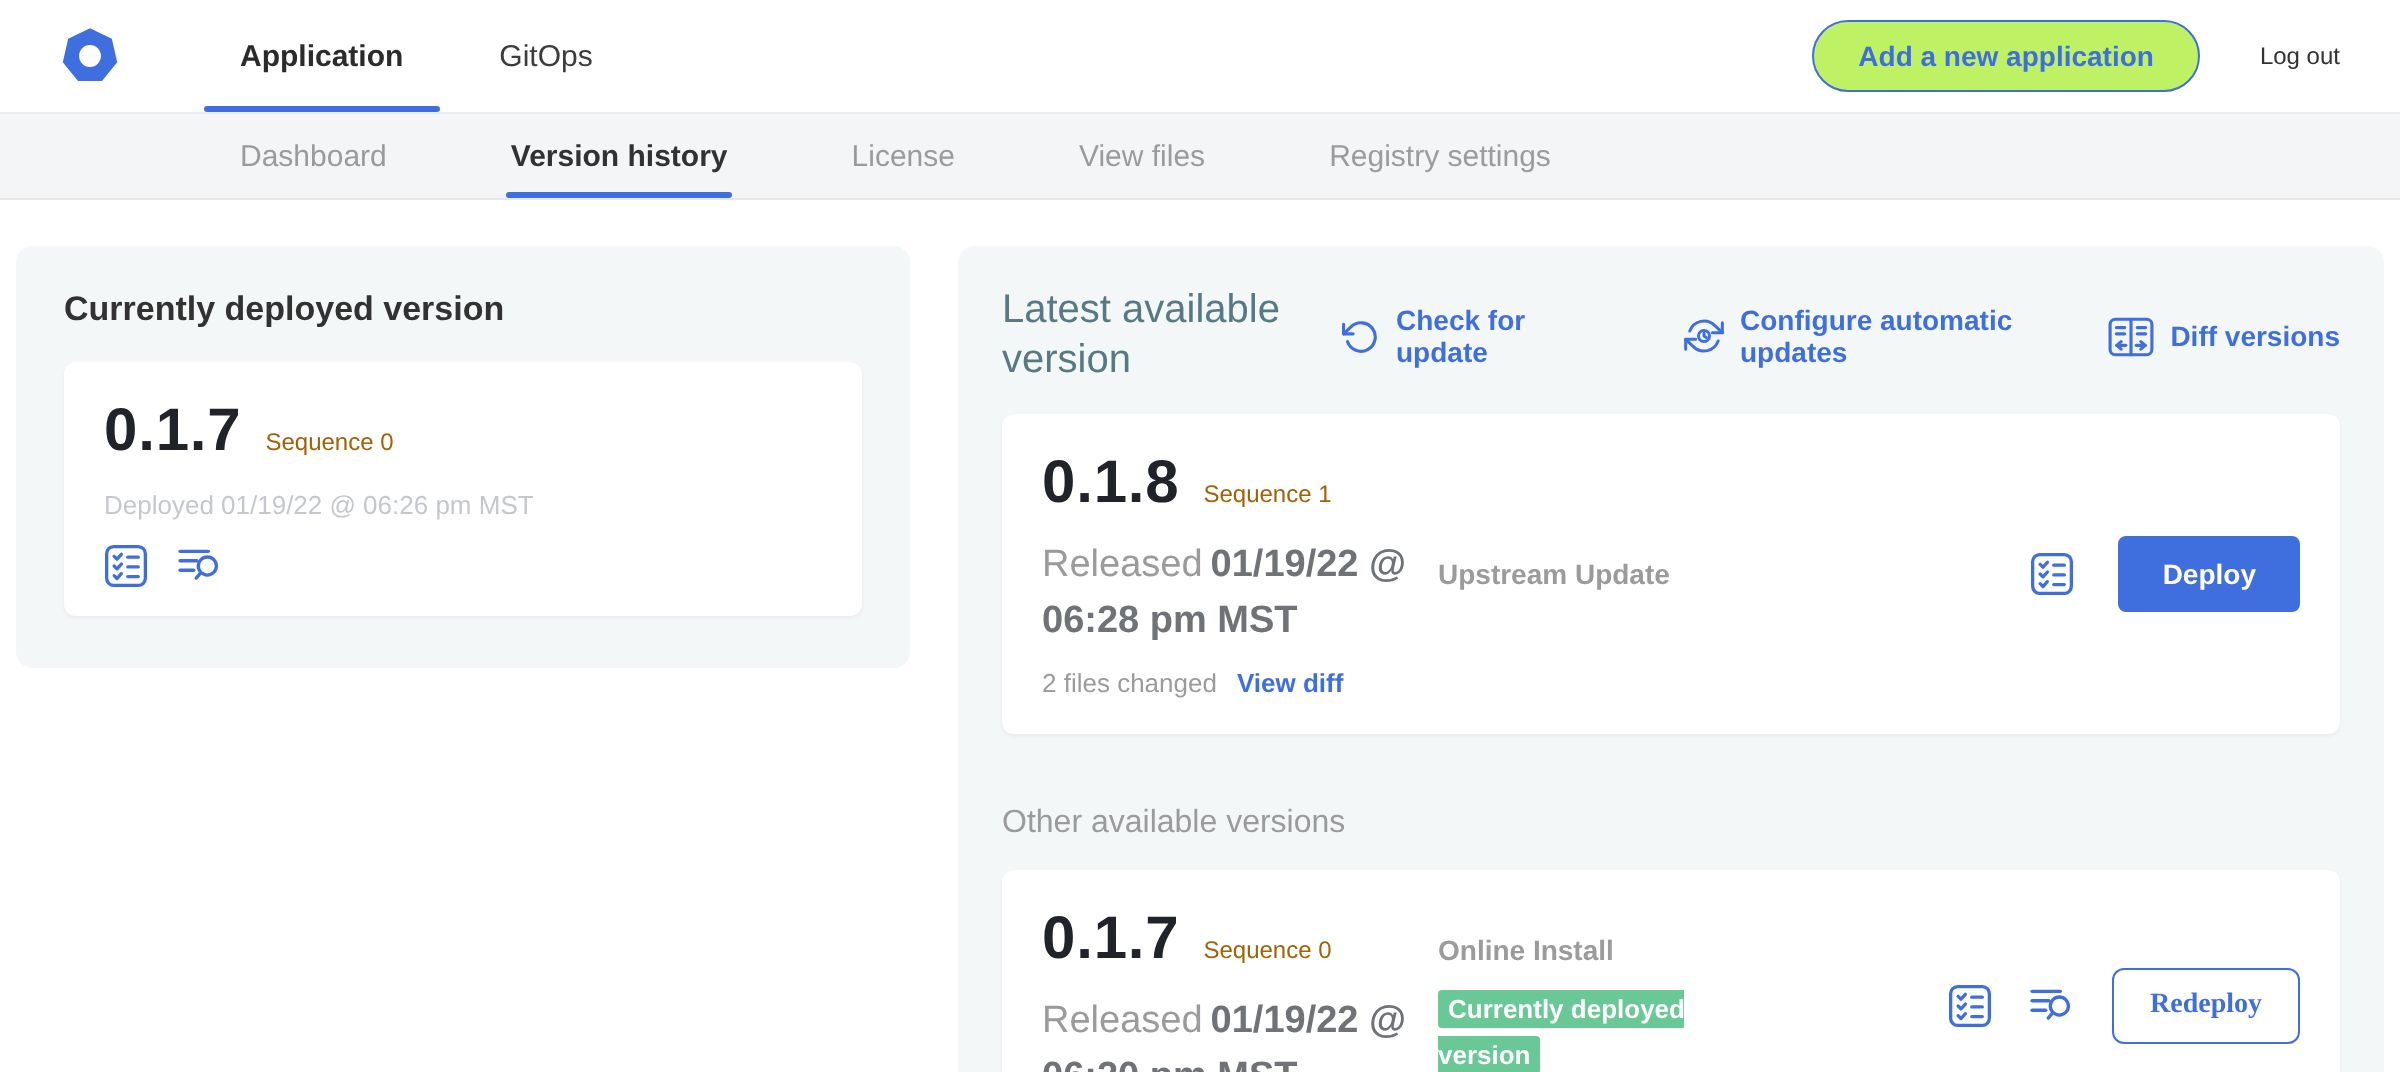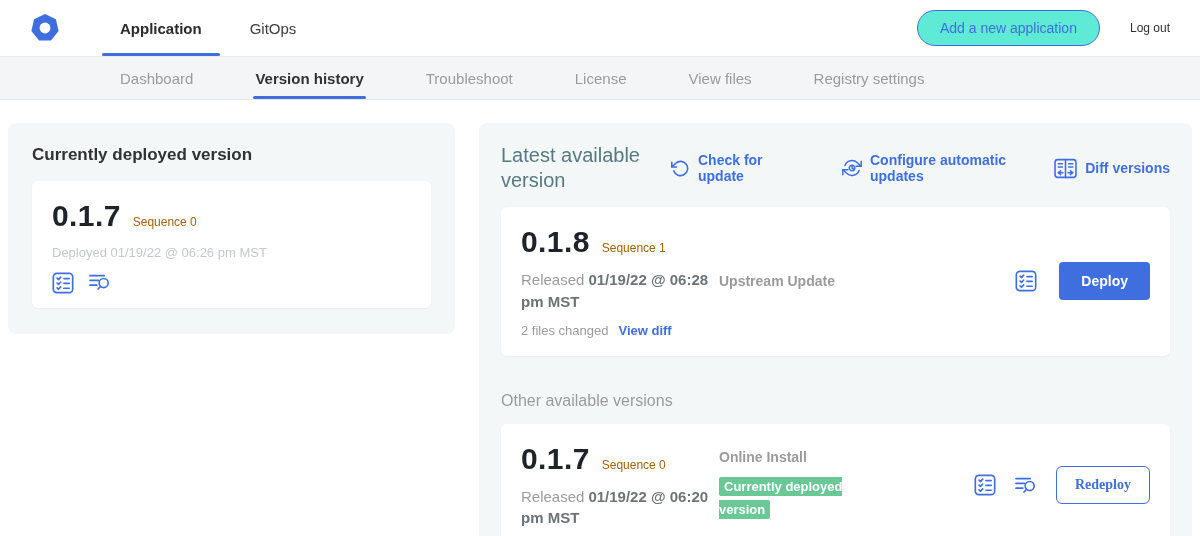--- a/index.html
+++ b/index.html
@@ -15,21 +15,21 @@
     font-family:"Liberation Sans",sans-serif;-webkit-font-smoothing:antialiased;
   }
   
   .topbar{display:flex;align-items:center;height:57px;padding:0 30px;border-bottom:1px solid #ececec;background:#fff}
   .logo{display:flex;align-items:center}
   .top-tabs{display:flex;margin-left:36px;height:100%}
   .top-tab{position:relative;display:flex;align-items:center;padding:0 24px;font-size:15px;font-weight:500;color:#3c3c3c;cursor:pointer}
   .top-tab.active{font-weight:600;color:#2b2b2b}
   .tab-underline{position:absolute;left:6px;right:6px;bottom:0;height:3px;border-radius:2px;background:var(--accent)}
   .topbar-right{margin-left:auto;display:flex;align-items:center;gap:30px}
-  .add-app-btn{background:#5eead4;border:1px solid var(--accent);color:var(--accent);border-radius:18px;padding:9px 22px;font-size:14px;font-weight:400;font-family:inherit;cursor:pointer}
+  .add-app-btn{background:#bef264;border:1px solid var(--accent);color:var(--accent);border-radius:18px;padding:9px 22px;font-size:14px;font-weight:700;font-family:inherit;cursor:pointer}
   .logout{font-size:12px;color:#323232;cursor:pointer;text-decoration:none}
   
   .subnav{display:flex;align-items:stretch;height:43px;background:#f4f5f6;border-bottom:1px solid #e7e7e7;padding-left:112px;gap:46px}
   .subnav-item{position:relative;display:flex;align-items:center;padding:0 8px;font-size:15px;color:#9b9b9b;cursor:pointer}
   .subnav-item.active{color:#323232;font-weight:600}
   
   .main{display:flex;gap:24px;padding:23px 8px 0 8px;align-items:flex-start}
   .panel{background:var(--panel-bg);border-radius:8px}
   .left-panel{width:447px;padding:22px 24px 26px}
   .left-panel h2{margin:0;font-size:17px;font-weight:700;color:#323232}
@@ -48,21 +48,21 @@
   .latest-title{width:158px;margin:0;font-size:20px;font-weight:400;color:var(--header-teal);line-height:1.25}
   .action-link{display:flex;align-items:center;gap:8px;color:var(--accent);font-size:14px;font-weight:600;line-height:1.15;cursor:pointer;text-decoration:none}
   .action-icon{display:inline-flex;flex:none}
   .action-check{margin-left:12px}
   .action-check .action-text{max-width:82px}
   .action-configure{margin-left:62px}
   .action-configure .action-text{max-width:160px}
   .action-diff{margin-left:auto}
   .version-card{padding:18px 20px;display:flex;align-items:center}
   .card-left{width:198px;flex:none}
-  .released{margin:10px 0 0;font-size:15px;color:#9b9b9b;max-width:190px;line-height:1.45}
+  .released{margin:10px 0 0;font-size:19px;color:#9b9b9b;max-width:190px;line-height:1.45}
   .released .rel-date{color:#6f7377;font-weight:700}
   .rel-prefix{margin-right:4px}
   .files-row{margin-top:10px;font-size:13px;color:#9b9b9b;display:flex;gap:10px;align-items:center}
   .view-diff{color:var(--accent);font-weight:600;cursor:pointer;text-decoration:none}
   .card-middle{flex:1;font-size:14px;font-weight:600;color:#9b9b9b}
   .badge-wrap{width:152px;margin-top:10px;line-height:1.6}
   .badge{background:var(--badge-green);color:#fff;font-size:13px;font-weight:600;padding:2px 5px;border-radius:2px}
   .card-right{display:flex;align-items:center;gap:18px;color:var(--accent)}
   .deploy-btn{background:var(--accent);color:#fff;border:none;border-radius:4px;padding:11px 22px;font-size:14px;font-weight:700;font-family:inherit;cursor:pointer;margin-left:4px}
   .redeploy-btn{background:#fff;color:var(--accent);border:1px solid var(--accent);border-radius:6px;padding:10px 18px;font-size:14px;font-weight:700;font-family:Liberation Serif, serif;cursor:pointer}
@@ -96,23 +96,20 @@
 
 <nav class="subnav">
   <div class="subnav-item">
       <span>Dashboard</span>
     </div>
   <div class="subnav-item active">
     <span>Version history</span>
     <i class="tab-underline"></i>
   </div>
   <div class="subnav-item">
-      <span>Troubleshoot</span>
-    </div>
-  <div class="subnav-item">
       <span>License</span>
     </div>
   <div class="subnav-item">
       <span>View files</span>
     </div>
   <div class="subnav-item">
       <span>Registry settings</span>
     </div>
 </nav>
 

